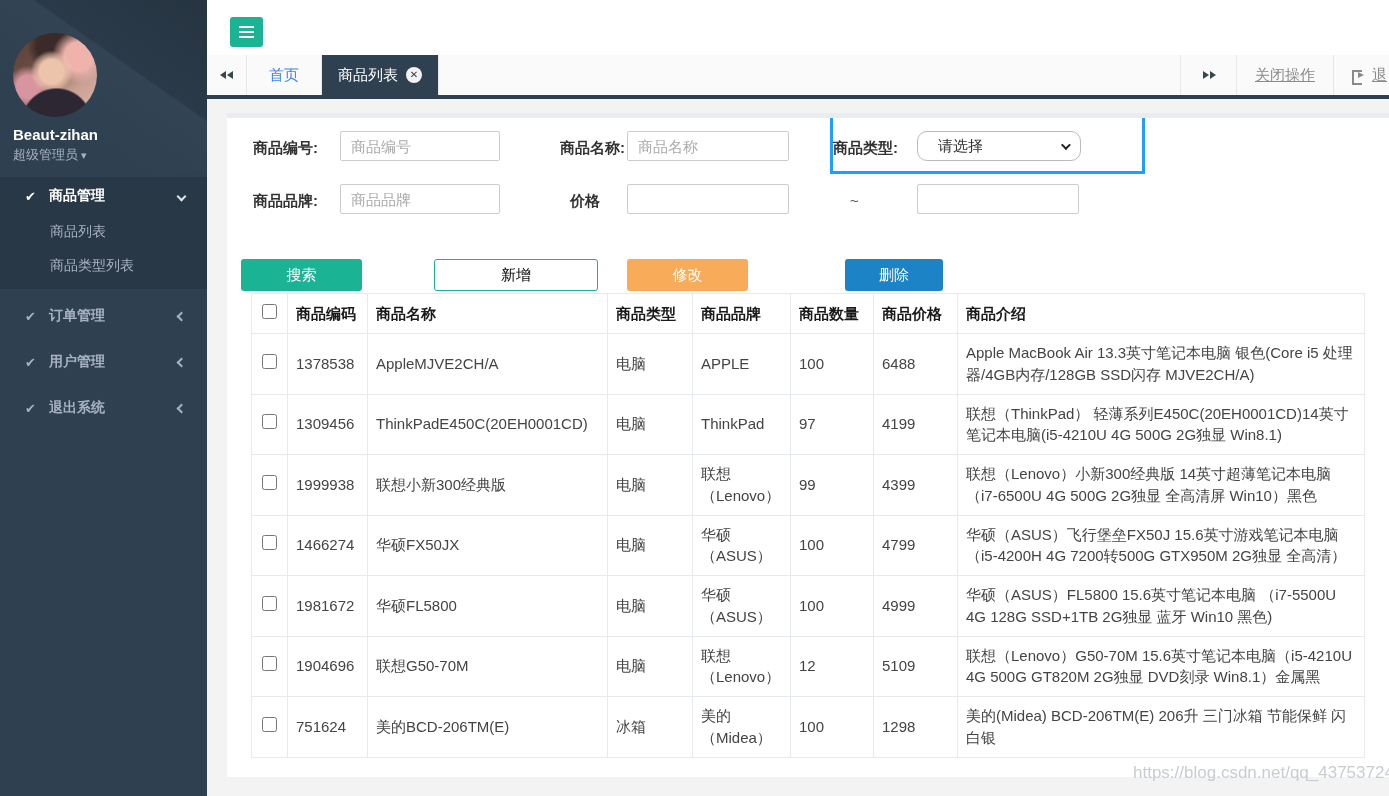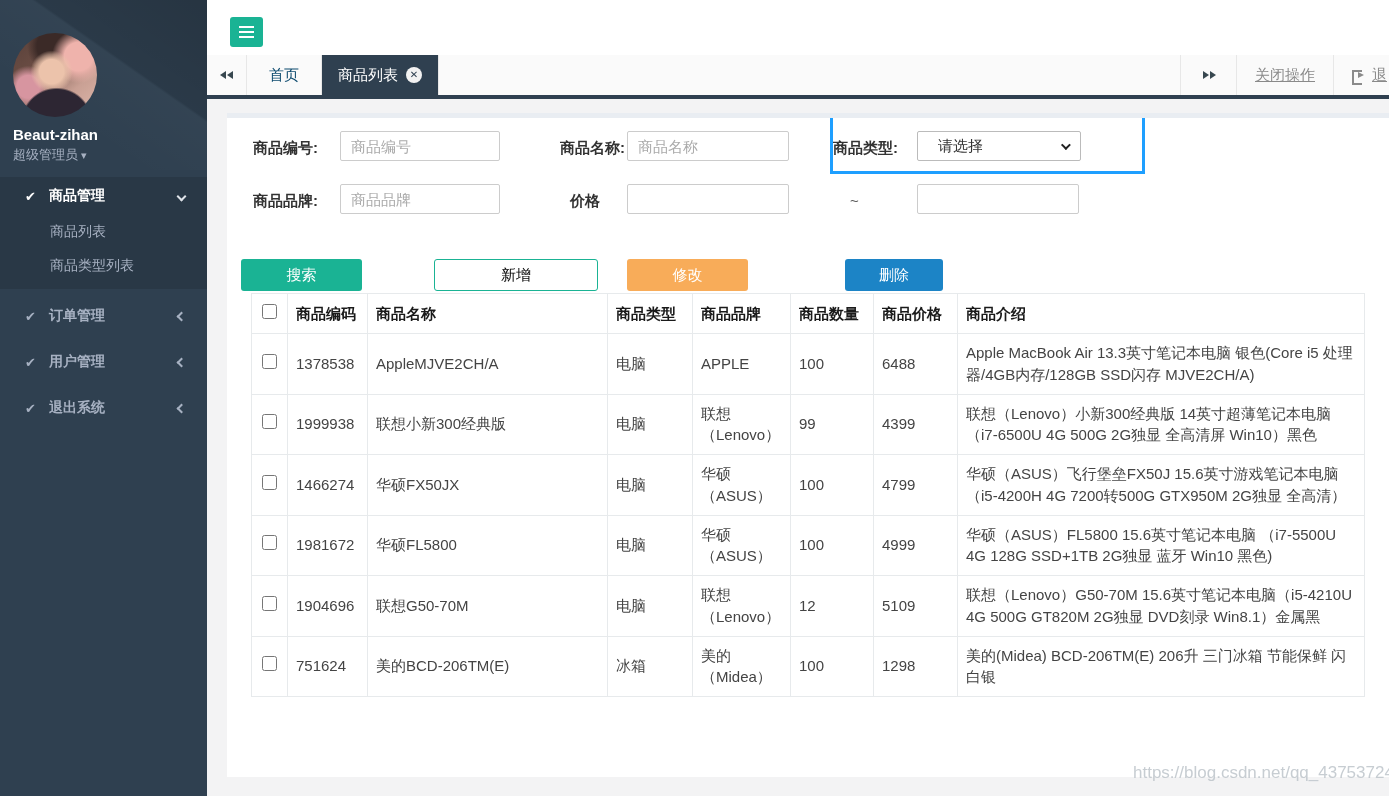--- a/index.html
+++ b/index.html
@@ -43,21 +43,21 @@
   .topbar { position:absolute; left:207px; top:0; width:1182px; height:55px; background:#fff; }
   .hamburger { position:absolute; left:23px; top:17px; width:33px; height:30px; border:none; border-radius:3px; cursor:pointer; }
   .hamburger .bars { position:absolute; left:9px; top:14px; width:15px; height:2px; background:#fff; box-shadow:0 -5px 0 #fff, 0 5px 0 #fff; }
 
   
   .tabbar { position:absolute; left:207px; top:55px; width:1182px; height:44px; background:#fafafa; border-bottom:4px solid #2f4050; display:flex; align-items:stretch; }
   .tab-scroll { width:40px; display:flex; align-items:center; justify-content:center; border-right:1px solid #e7e7e7; cursor:pointer; }
   .tri { width:0; height:0; border:4px solid transparent; }
   .tri.l { border-right:6px solid #37474f; border-left:none; margin-right:1px; }
   .tri.r { border-left:6px solid #37474f; border-right:none; margin-left:1px; }
-  .tab { display:flex; align-items:center; justify-content:center; padding:0 22px; font-size:15px; color:#0c4a6e; border-right:1px solid #e7e7e7; cursor:pointer; white-space:nowrap; }
+  .tab { display:flex; align-items:center; justify-content:center; padding:0 22px; font-size:15px; color:#3b82f6; border-right:1px solid #e7e7e7; cursor:pointer; white-space:nowrap; }
   .tab.active { background:#2f4050; color:#fff; padding:0 16px; }
   .tab-close { display:inline-block; width:16px; height:16px; margin-left:8px; border-radius:50%; background:#f2f2f2; color:#2f4050; font-size:10px; line-height:16px; text-align:center; font-weight:bold; cursor:pointer; }
   .tab-right { margin-left:auto; display:flex; align-items:stretch; }
   .tab-act { display:flex; align-items:center; justify-content:center; padding:0 18px; border-left:1px solid #e7e7e7; color:#8a8a8a; font-size:15px; cursor:pointer; white-space:nowrap;text-decoration:underline; }
   .icon-signout { position:relative; width:15px; height:15px; margin-right:5px; display:inline-block; }
   .icon-signout::before { content:""; position:absolute; left:0; top:2px; width:8px; height:11px; border:2px solid #8a8a8a; border-right:none; }
   .icon-signout::after { content:""; position:absolute; left:6px; top:4.5px; border:3px solid transparent; border-left:6px solid #8a8a8a; }
 
   
   .content { position:absolute; left:207px; top:99px; width:1182px; height:697px; background:#f3f3f4; }
@@ -165,21 +165,21 @@
 
     <div class="hl-box" style="left:603px; top:-4px; width:315px; height:60px;"></div>
 
     <label class="flabel" style="left:26px; top:21px;">商品编号:</label>
     <input class="finput" style="left: 113px; top: 13px; width: 160px;" placeholder="商品编号">
 
     <label class="flabel" style="left:333px; top:21px;">商品名称:</label>
     <input class="finput" style="left: 400px; top: 13px; width: 162px;" placeholder="商品名称">
 
     <label class="flabel" style="left:606px; top:21px;">商品类型:</label>
-    <div class="fselect" style="left:690px; top:13px; width:164px;">
+    <div class="fselect" style="left:690px; top:13px; width:164px;border-radius:10px;">
       <span>请选择</span>
       <span class="sel-chev"></span>
     </div>
 
     <label class="flabel" style="left:26px; top:74px;">商品品牌:</label>
     <input class="finput" style="left: 113px; top: 66px; width: 160px;" placeholder="商品品牌">
 
     <label class="flabel" style="left:343px; top:74px;">价格</label>
     <input class="finput" style="left: 400px; top: 66px; width: 162px;">
 
@@ -220,20 +220,30 @@
           <td>1378538</td>
           <td>AppleMJVE2CH/A</td>
           <td>电脑</td>
           <td>APPLE</td>
           <td>100</td>
           <td>6488</td>
           <td>Apple MacBook Air 13.3英寸笔记本电脑 银色(Core i5 处理器/4GB内存/128GB SSD闪存 MJVE2CH/A)</td>
         </tr>
         <tr>
           <td class="ck"><input type="checkbox" style=""></td>
+          <td>1309456</td>
+          <td>ThinkPadE450C(20EH0001CD)</td>
+          <td>电脑</td>
+          <td>ThinkPad</td>
+          <td>97</td>
+          <td>4199</td>
+          <td>联想（ThinkPad） 轻薄系列E450C(20EH0001CD)14英寸笔记本电脑(i5-4210U 4G 500G 2G独显 Win8.1)</td>
+        </tr>
+        <tr>
+          <td class="ck"><input type="checkbox" style=""></td>
           <td>1999938</td>
           <td>联想小新300经典版</td>
           <td>电脑</td>
           <td>联想（Lenovo）</td>
           <td>99</td>
           <td>4399</td>
           <td>联想（Lenovo）小新300经典版 14英寸超薄笔记本电脑（i7-6500U 4G 500G 2G独显 全高清屏 Win10）黑色</td>
         </tr>
         <tr>
           <td class="ck"><input type="checkbox" style=""></td>

